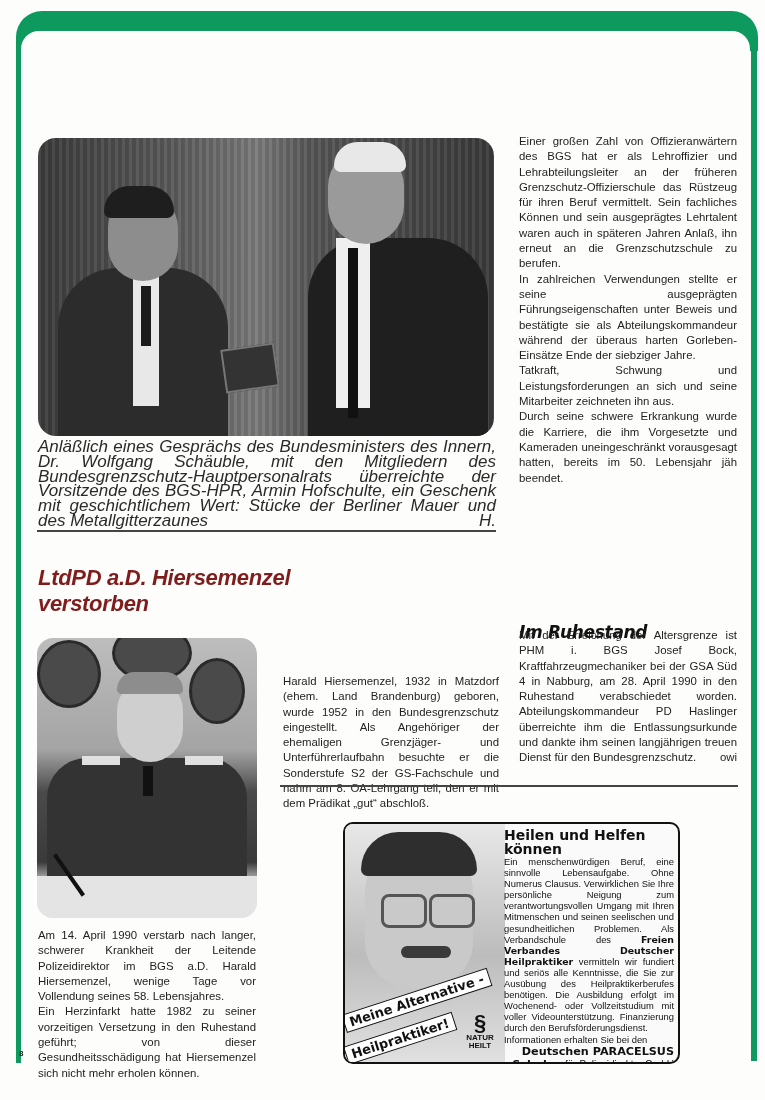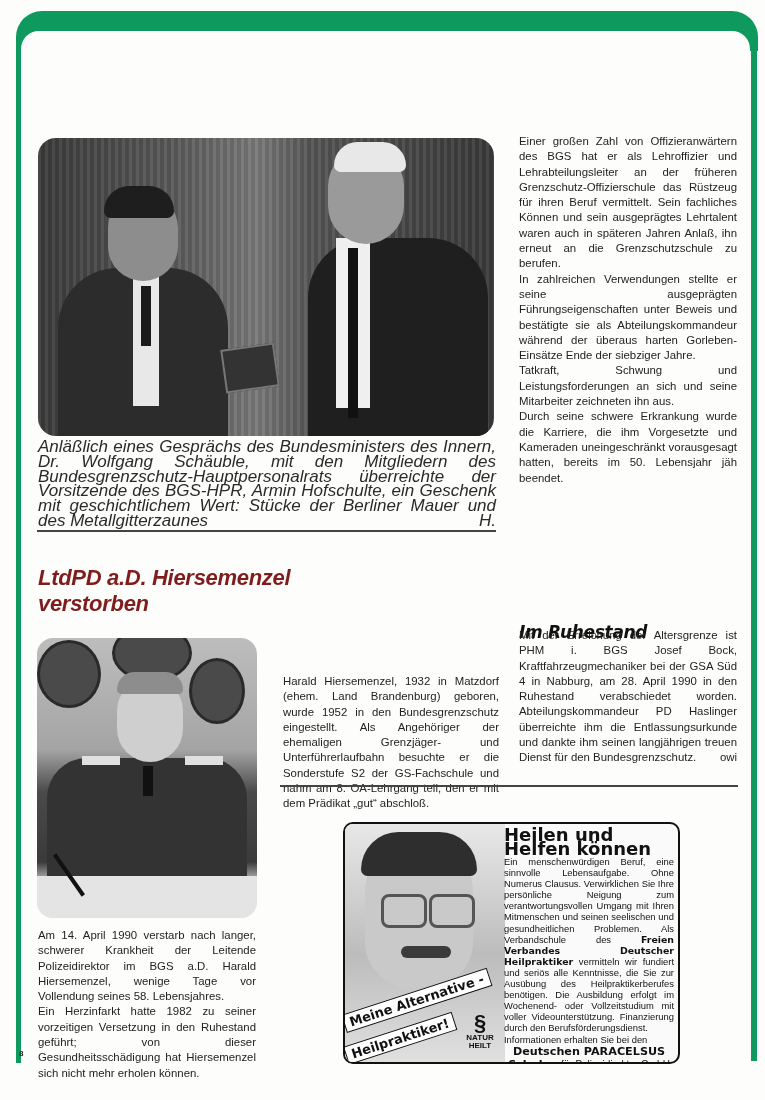--- a/index.html
+++ b/index.html
@@ -106,23 +106,23 @@
       position: absolute; background: #fff; border: 1.5px solid #111;
       font-family: "DejaVu Sans", sans-serif; font-weight: bold; font-size: 13px; color: #111;
       padding: 1px 5px; white-space: nowrap; transform-origin: left bottom;
     }
     .banner1 { left: 2px; top: 190px; transform: rotate(-18deg); }
     .banner2 { left: 4px; top: 222px; transform: rotate(-18deg); }
     .ad-logo { position: absolute; left: 118px; top: 188px; width: 34px; text-align: center; font-size: 8px; line-height: 8px; font-weight: bold; color: #111; }
     .ad-logo .sym { font-size: 22px; line-height: 22px; display: block; }
 
     .ad-text { position: absolute; left: 159px; top: 4px; width: 170px; font-size: 9.4px; line-height: 11.1px; color: #111; text-align: justify; }
-    .ad-text .ad-title { font-family: "DejaVu Sans", sans-serif; font-weight: bold; font-size: 18px; line-height: 14px; display: block; text-align: left; }
+    .ad-text .ad-title { font-family: "DejaVu Sans", sans-serif; font-weight: bold; font-size: 14px; line-height: 14px; display: block; text-align: left; }
     .ad-text b { font-family: "DejaVu Sans", sans-serif; }
-    .ad-school { font-family: "DejaVu Sans", sans-serif; font-weight: bold; font-size: 11.2px; line-height: 13px; display: block; text-align: center; }
+    .ad-school { font-family: "DejaVu Sans", sans-serif; font-weight: bold; font-size: 11.2px; line-height: 13px; display: block; text-align: right; }
     .ad-school .light { font-family: "Liberation Sans", sans-serif; font-weight: normal; font-size: 10px; }
     .ad-addr { font-size: 7.5px; line-height: 10px; display: block; margin-top: 5px; text-align: left; }
 
     .page-number { position: absolute; left: 19px; top: 1049px; font-size: 8px; font-weight: bold; color: #222; }
   </style>
 </head>
 <body>
 
 <div class="frame-top"></div>
 <div class="frame-inner"></div>

